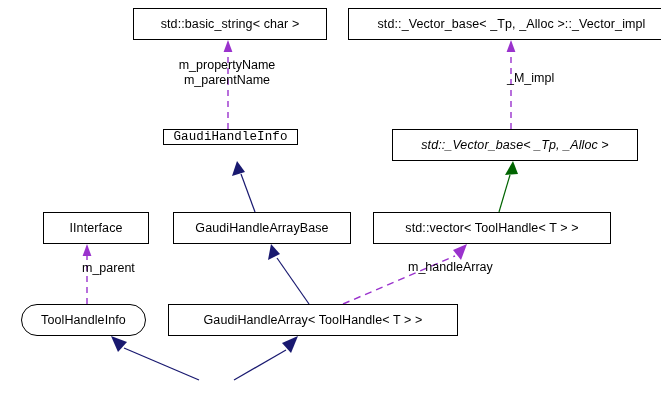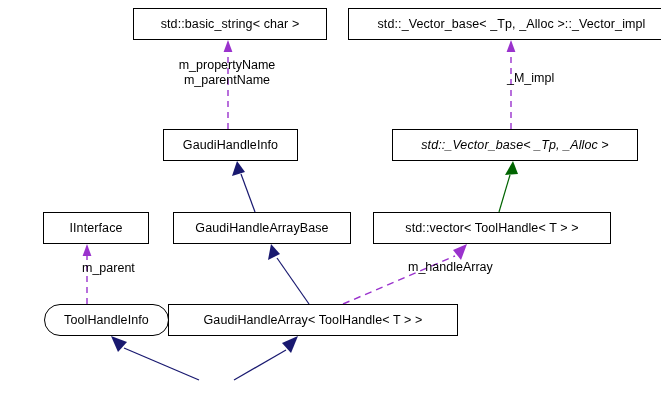--- a/index.html
+++ b/index.html
@@ -107,41 +107,41 @@
   </svg>
 
   <div class="node" style="left:112px; top:8px; width:194px; height:32px;">
     <span>std::basic_string&lt; char &gt;</span>
   </div>
 
   <div class="node" style="left:327px; top:8px; width:327px; height:32px;">
     <span>std::_Vector_base&lt; _Tp, _Alloc &gt;::_Vector_impl</span>
   </div>
 
-  <div class="node" style="left:142px; top:129px; width:135px; height:32px;">
+  <div class="node" style="left:142px; top:129px; width:135px; height:16px;font-family:Liberation Mono, monospace;">
     <span>GaudiHandleInfo</span>
   </div>
 
   <div class="node" style="left:371px; top:129px; width:246px; height:32px;font-style:italic;">
     <span>std::_Vector_base&lt; _Tp, _Alloc &gt;</span>
   </div>
 
   <div class="node" style="left:22px; top:212px; width:106px; height:32px;">
     <span>IInterface</span>
   </div>
 
   <div class="node" style="left:152px; top:212px; width:178px; height:32px;">
     <span>GaudiHandleArrayBase</span>
   </div>
 
   <div class="node" style="left:352px; top:212px; width:238px; height:32px;">
     <span>std::vector&lt; ToolHandle&lt; T &gt; &gt;</span>
   </div>
 
-  <div class="node" style="left:23px; top:304px; width:125px; height:32px;border-radius:16px;">
+  <div class="node" style="left:0; top:304px; width:125px; height:32px;border-radius:16px;">
     <span>ToolHandleInfo</span>
   </div>
 
   <div class="node" style="left:147px; top:304px; width:290px; height:32px;">
     <span>GaudiHandleArray&lt; ToolHandle&lt; T &gt; &gt;</span>
   </div>
 
 
   <div class="edge-label center" style="left:206px; top:58px; width:0; overflow:visible;">
     <div style="position:relative; left:-100px; width:200px;">

